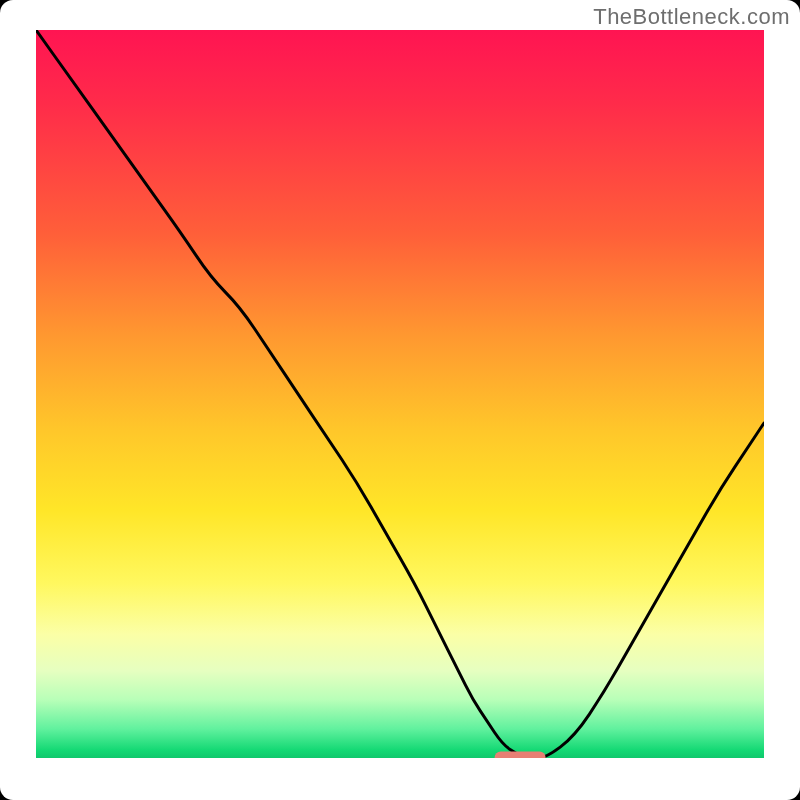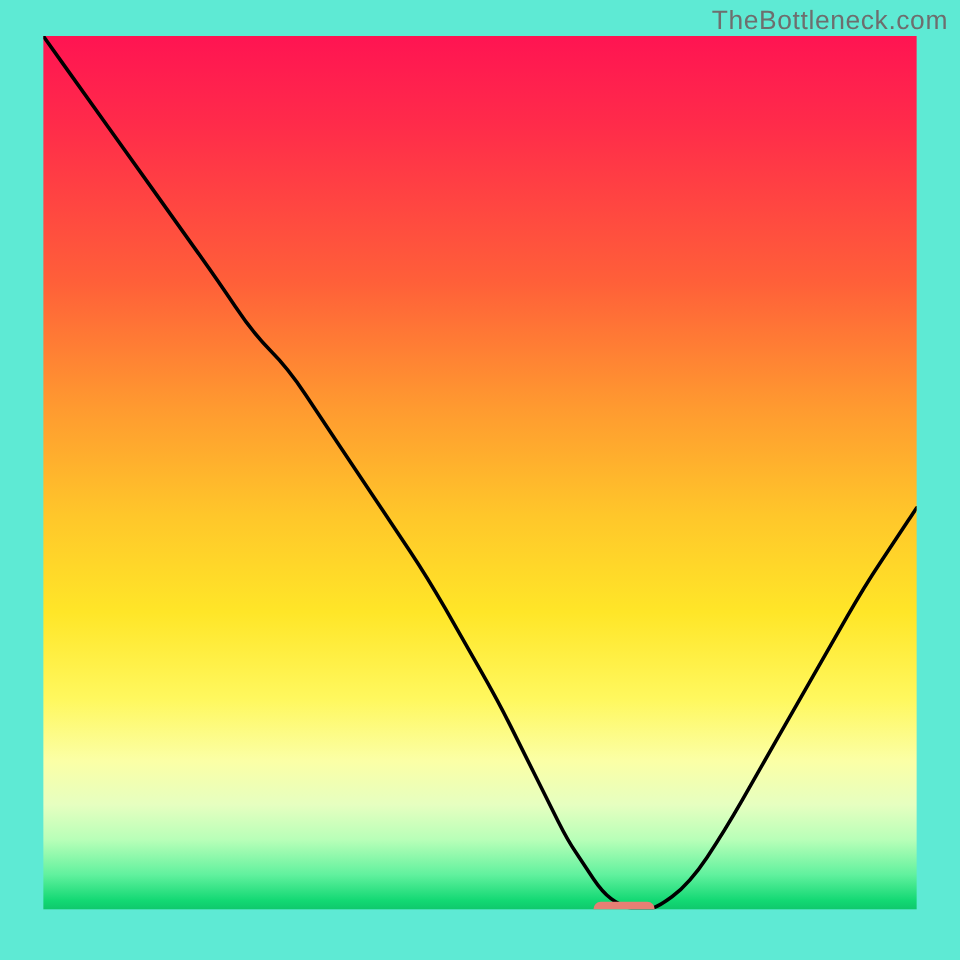--- a/index.html
+++ b/index.html
@@ -8,21 +8,22 @@
     width: 800px;
     height: 800px;
     background: #000;
     overflow: hidden;
     font-family: Arial, Helvetica, sans-serif;
   }
   .frame {
     position: relative;
     width: 800px;
     height: 800px;
-    background: #5eead4;
+    background: #ffffff;
+    border-radius: 13px;
   }
   .watermark {
     position: absolute;
     top: 4px;
     right: 10px;
     color: #6e6e6e;
     font-size: 22px;
     letter-spacing: 0.5px;
     z-index: 20;
   }

